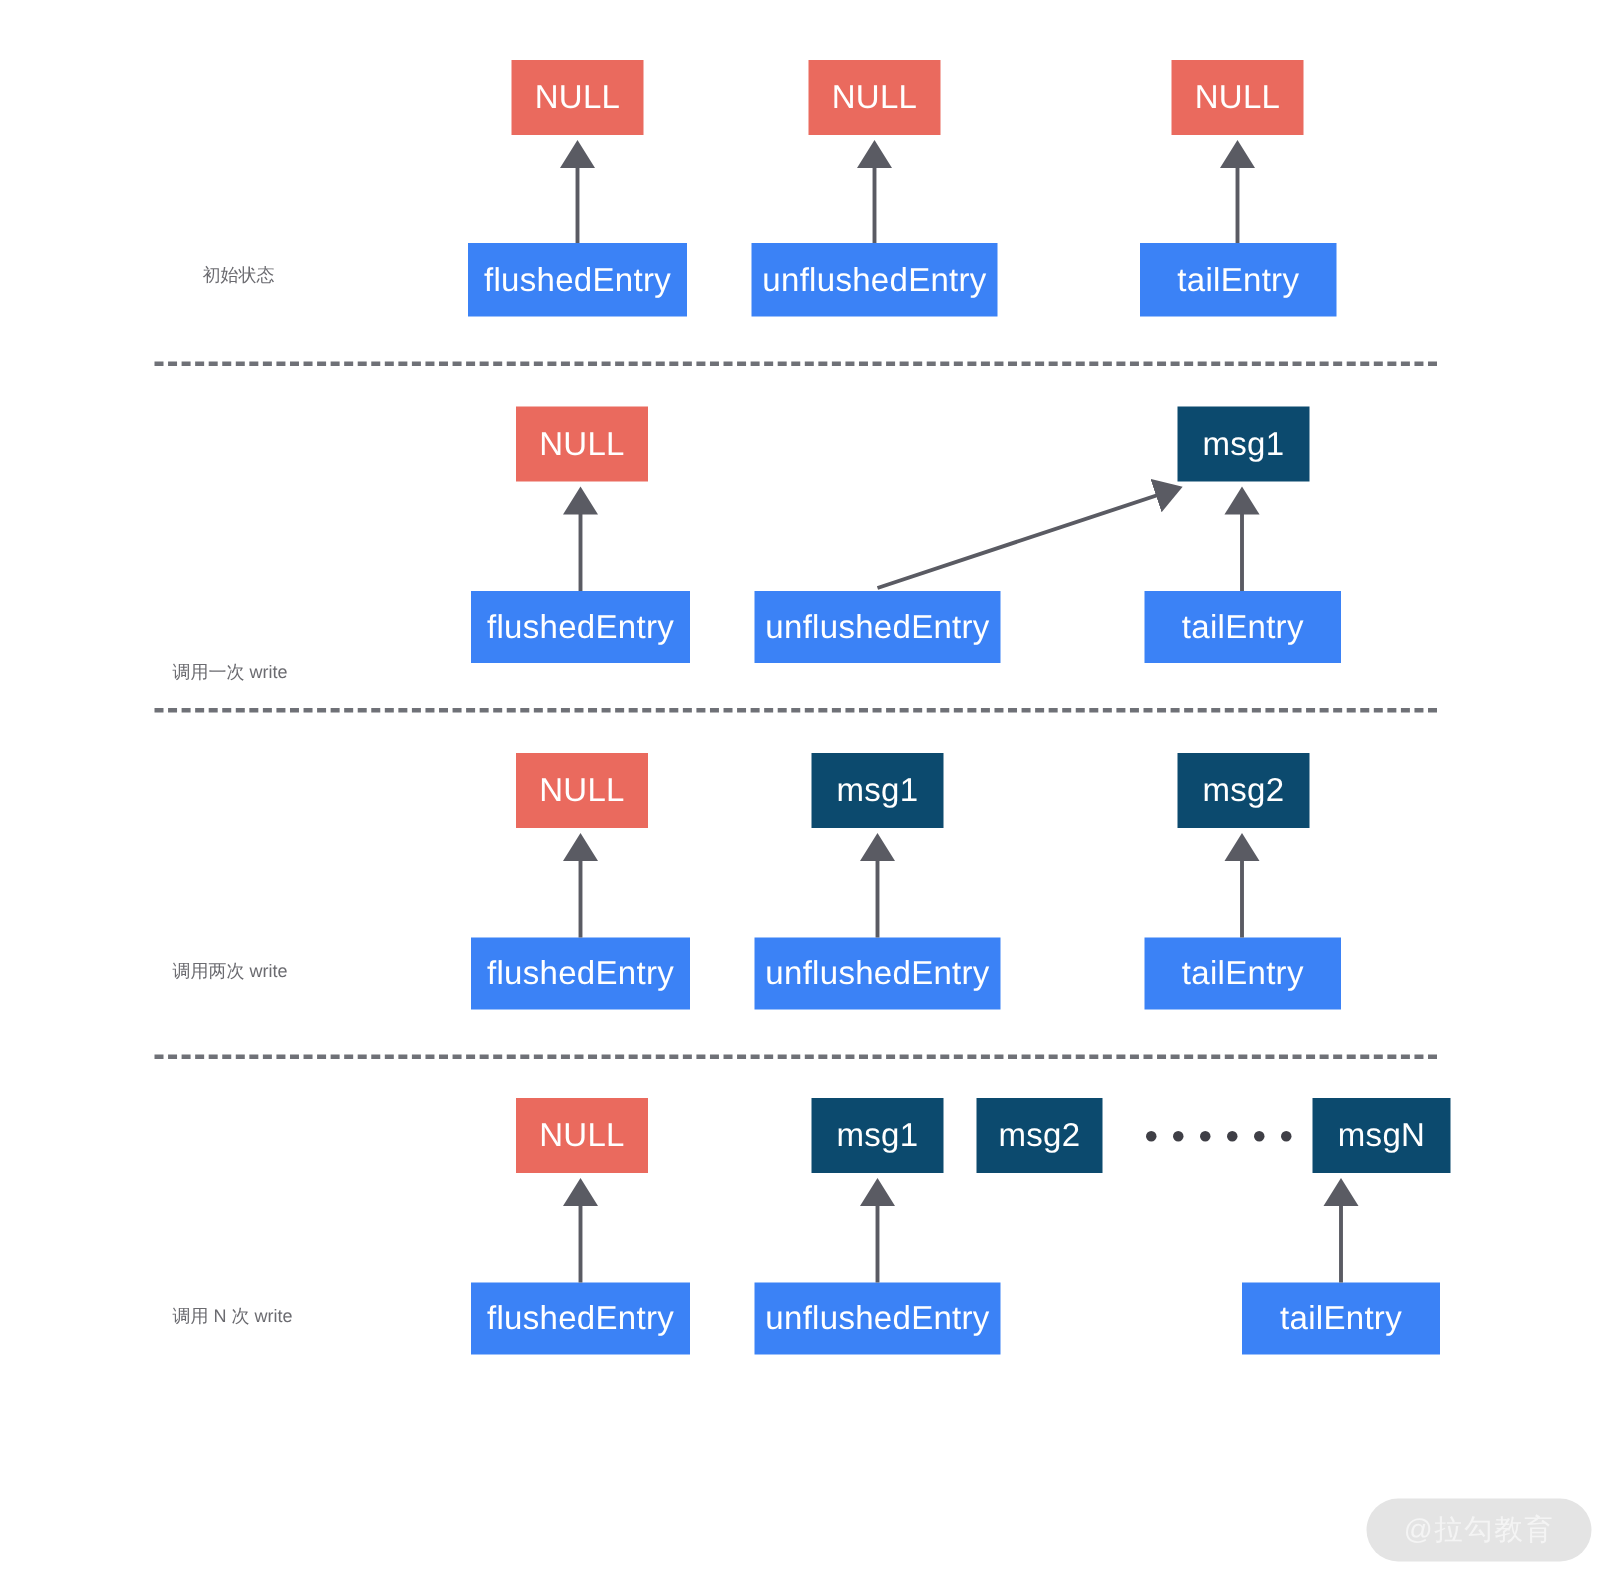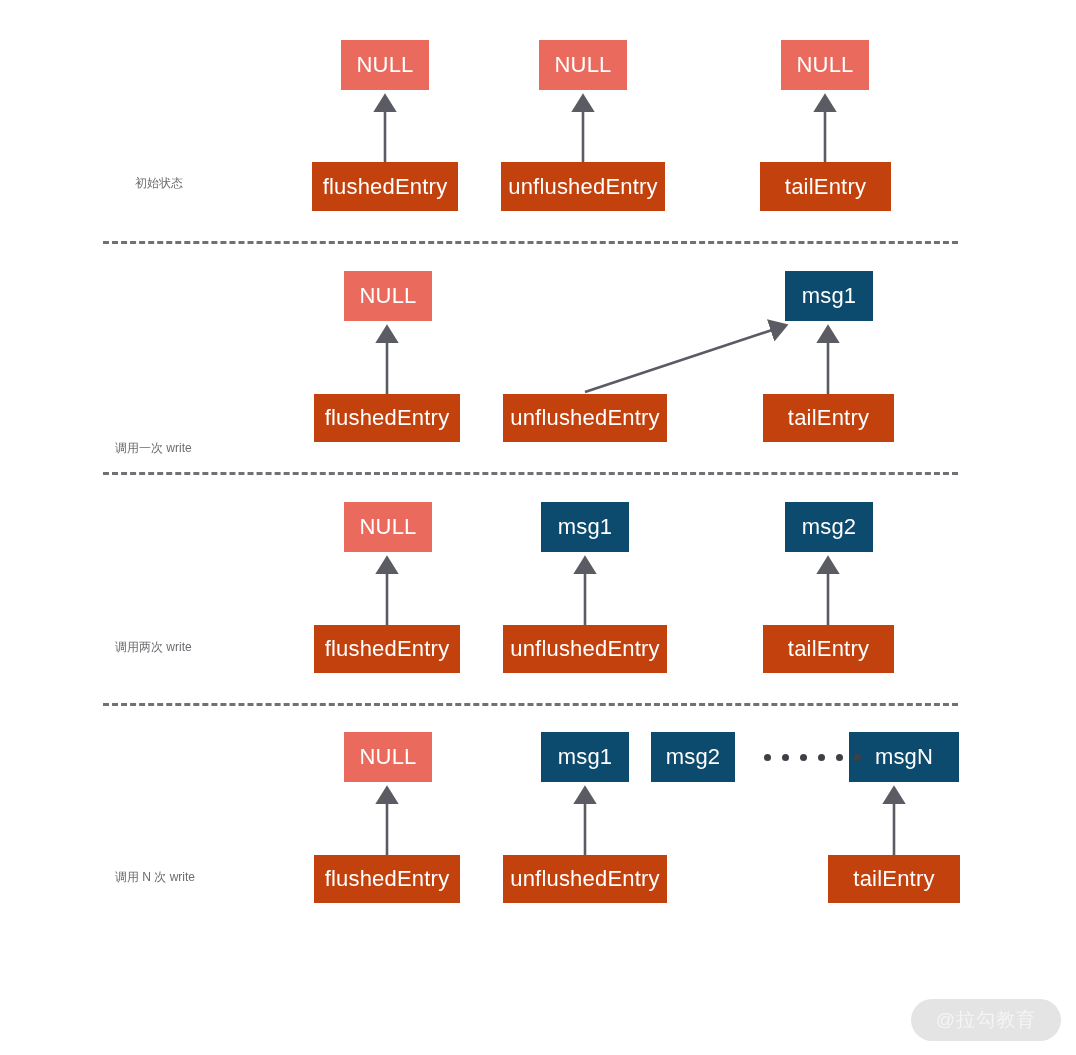--- a/index.html
+++ b/index.html
@@ -25,21 +25,21 @@
     display: flex;
     align-items: center;
     justify-content: center;
     color: #ffffff;
     font-size: 22px;
     letter-spacing: 0.2px;
     box-sizing: border-box;
     line-height: 1;
     user-select: none;
   }
-  .box.entry   { background: #c2410c; }
+  .box.entry   { background: #3b82f6; }
   .box.null    { background: #ea6a5e; }
   .box.msg     { background: #0c4a6e; }
 
   .row-label {
     position: absolute;
     color: #6b6b70;
     font-size: 12px;
     white-space: nowrap;
     line-height: 1;
   }
@@ -128,21 +128,21 @@
   <div class="box entry" style="left:503px; top:625px; width:164px; height:48px;">unflushedEntry</div>
   <div class="box entry" style="left:763px; top:625px; width:131px; height:48px;">tailEntry</div>
 
   <div class="sep" style="left:103px; top:703px; width:855px;"></div>
 
   <div class="row-label" style="left:115px; top:871px;">调用 N 次 write</div>
 
   <div class="box null" style="left:344px; top:732px; width:88px; height:50px;">NULL</div>
   <div class="box msg" style="left:541px; top:732px; width:88px; height:50px;">msg1</div>
   <div class="box msg" style="left:651px; top:732px; width:84px; height:50px;">msg2</div>
-  <div class="box msg" style="left:849px; top:732px; width:110px; height:50px;text-align:center;">msgN</div>
+  <div class="box msg" style="left:875px; top:732px; width:92px; height:50px;text-align:center;">msgN</div>
 
   <div class="dots" style="left:764px; top:753px;">
     <i></i>
     <i></i>
     <i></i>
     <i></i>
     <i></i>
     <i></i>
   </div>
 

